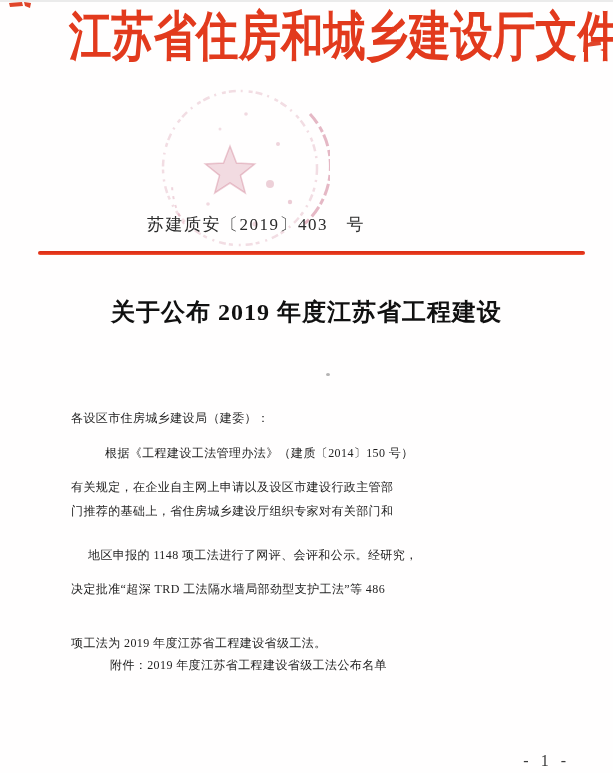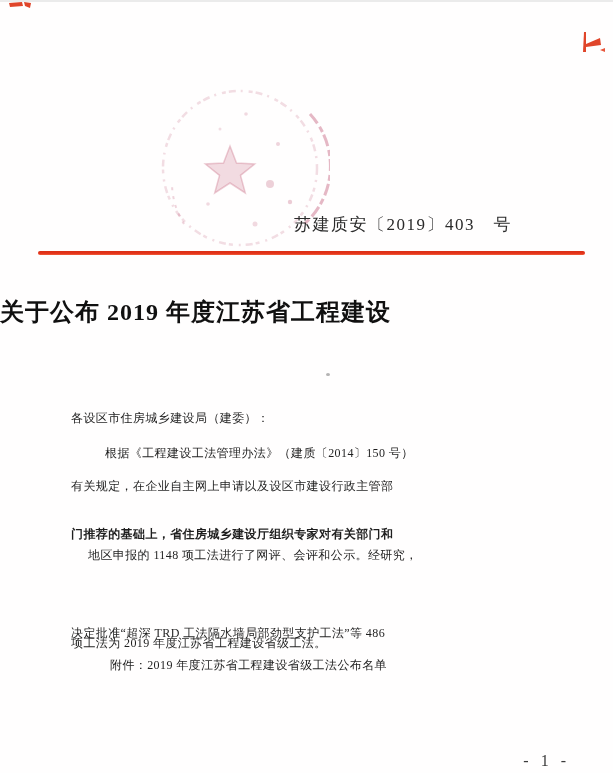--- a/index.html
+++ b/index.html
@@ -29,52 +29,52 @@
     display:inline-block;
     transform:scaleX(0.8);
     transform-origin:center;
     letter-spacing:0px;
   }
   
   .seal{position:absolute;left:150px;top:82px;width:180px;height:172px;}
   
   .doc-number{
     position:absolute;left:0;top:211px;width:512px;
-    text-align:right;white-space:nowrap;
+    text-align:center;white-space:nowrap;
     color:#2a2a2a;font-size:17px;line-height:24px;letter-spacing:1.5px;
   }
   
   .divider{
     position:absolute;left:38px;top:249px;width:547px;height:4px;
     background:linear-gradient(to bottom,#d92f14,var(--divider-red) 60%,#f0603c);
     border-radius:2px;
   }
   
   .doc-title-line{
-    position:absolute;left:0;width:613px;text-align:left;white-space:nowrap;
+    position:absolute;left:0;width:613px;text-align:center;white-space:nowrap;
     color:#101010;font-weight:bold;font-size:24px;line-height:30px;letter-spacing:1px;
   }
   .doc-title-line.l1{top:295px;}
   .doc-title-line.l2{top:331px;}
   .speckle{
     position:absolute;left:326px;top:371px;width:4px;height:3px;
     background:rgba(40,40,40,.35);border-radius:50%;
   }
   
   .txt{
     position:absolute;white-space:nowrap;
     color:var(--body-ink);
     font-size:12px;line-height:24px;letter-spacing:0.4px;
   }
   .salutation{left:71px;top:404px;}
   .bl0{left:105px;top:439px;}
-  .bl1{left:71px;top:473px;font-family:Liberation Mono, monospace;}
-  .bl2{left:71px;top:520px;font-weight:bold;}
+  .bl1{left:71px;top:473px;}
+  .bl2{left:71px;top:497px;}
   .bl3{left:88px;top:541px;}
-  .bl4{left:71px;top:575px;margin-top:44px;}
+  .bl4{left:71px;top:575px;}
   .bl5{left:71px;top:609px;margin-top:20px;}
   .attachment{left:110px;top:651px;}
   
   .page-number{
     position:absolute;right:43px;top:750px;
     color:#3c3c3c;font-size:16px;letter-spacing:4px;white-space:nowrap;
   }
   
   .artifact{position:absolute;}
 </style>
@@ -86,20 +86,23 @@
   <svg class="artifact" style="left:8px;top:0;" width="24" height="10" viewBox="0 0 24 10">
     <path d="M1 1 L14 0 L15 4 L2 5 Z" fill="#e0452a"></path>
     <path d="M16 0 L23 1 L22 6 L17 4 Z" fill="#e0452a"></path>
   </svg>
   <svg class="artifact" style="left:580px;top:28px;" width="26" height="24" viewBox="0 0 26 24">
     <path d="M3 22 L4 2 L6 2 L6 22 Z" fill="#e0452a"></path>
     <path d="M6 14 L20 8 L21 15 L6 17 Z" fill="#e0452a"></path>
     <path d="M20 20 L25 18 L25 22 Z" fill="#e8573c"></path>
   </svg>
 
+  <div class="org-header">
+    <span class="squeeze">江苏省住房和城乡建设厅文件</span>
+  </div>
 
   <svg class="seal" viewBox="0 0 180 172">
     <circle cx="90" cy="84" r="77" fill="none" stroke="rgba(192,88,120,0.20)" stroke-width="2.5" stroke-dasharray="7 5 2 6 4 3"></circle>
     <path d="M160 30 A77 77 0 0 1 152 142" fill="none" stroke="rgba(192,88,120,0.42)" stroke-width="3" stroke-dasharray="12 4 6 3"></path>
     <path d="M34 140 A77 77 0 0 1 22 100" fill="none" stroke="rgba(192,88,120,0.25)" stroke-width="2" stroke-dasharray="3 6"></path>
     <polygon points="80,62 86.5,79.1 104.7,80 90.5,91.4 95.3,109 80,99 64.7,109 69.5,91.4 55.3,80 73.5,79.1" fill="rgba(192,80,108,0.20)" stroke="rgba(192,80,108,0.28)" stroke-width="1.5"></polygon>
     <circle cx="120" cy="100" r="4" fill="rgba(192,88,120,0.28)"></circle>
     <circle cx="128" cy="60" r="2" fill="rgba(192,88,120,0.25)"></circle>
     <circle cx="105" cy="140" r="2.5" fill="rgba(192,88,120,0.22)"></circle>
     <circle cx="58" cy="120" r="1.8" fill="rgba(192,88,120,0.22)"></circle>

